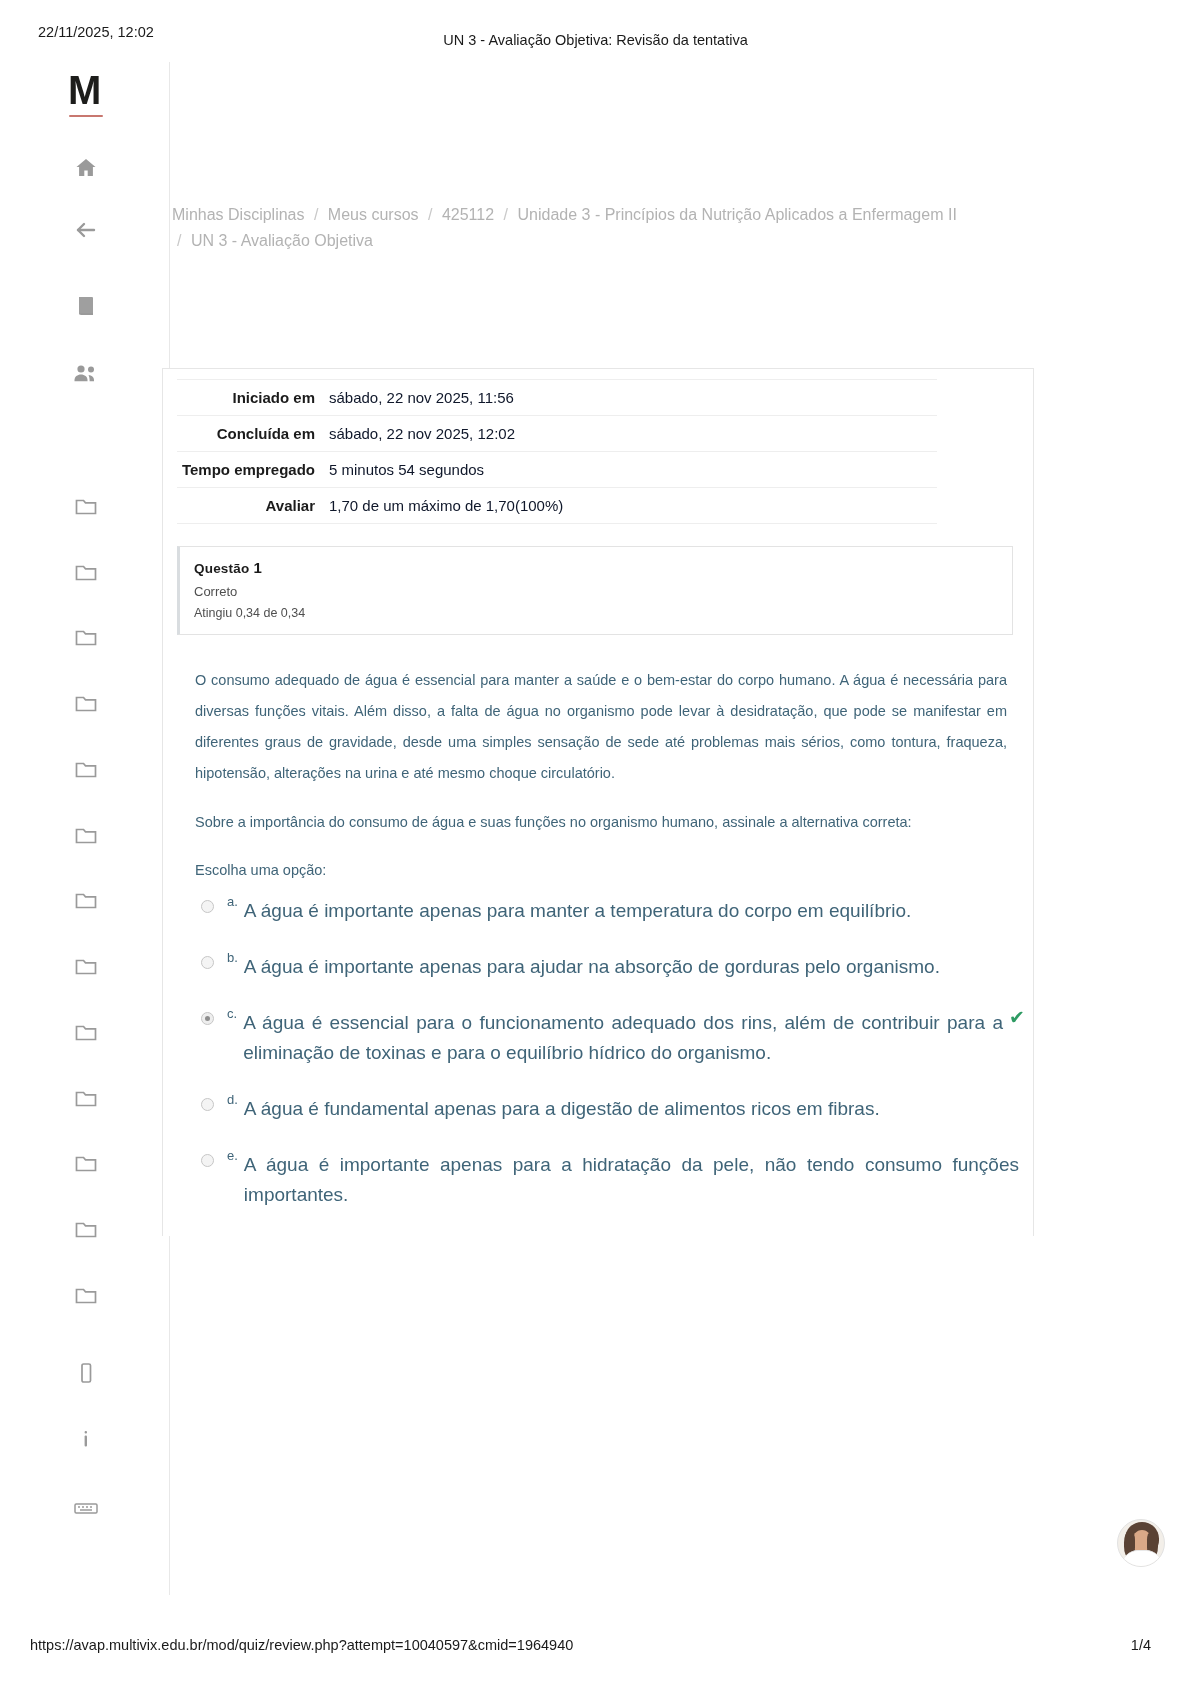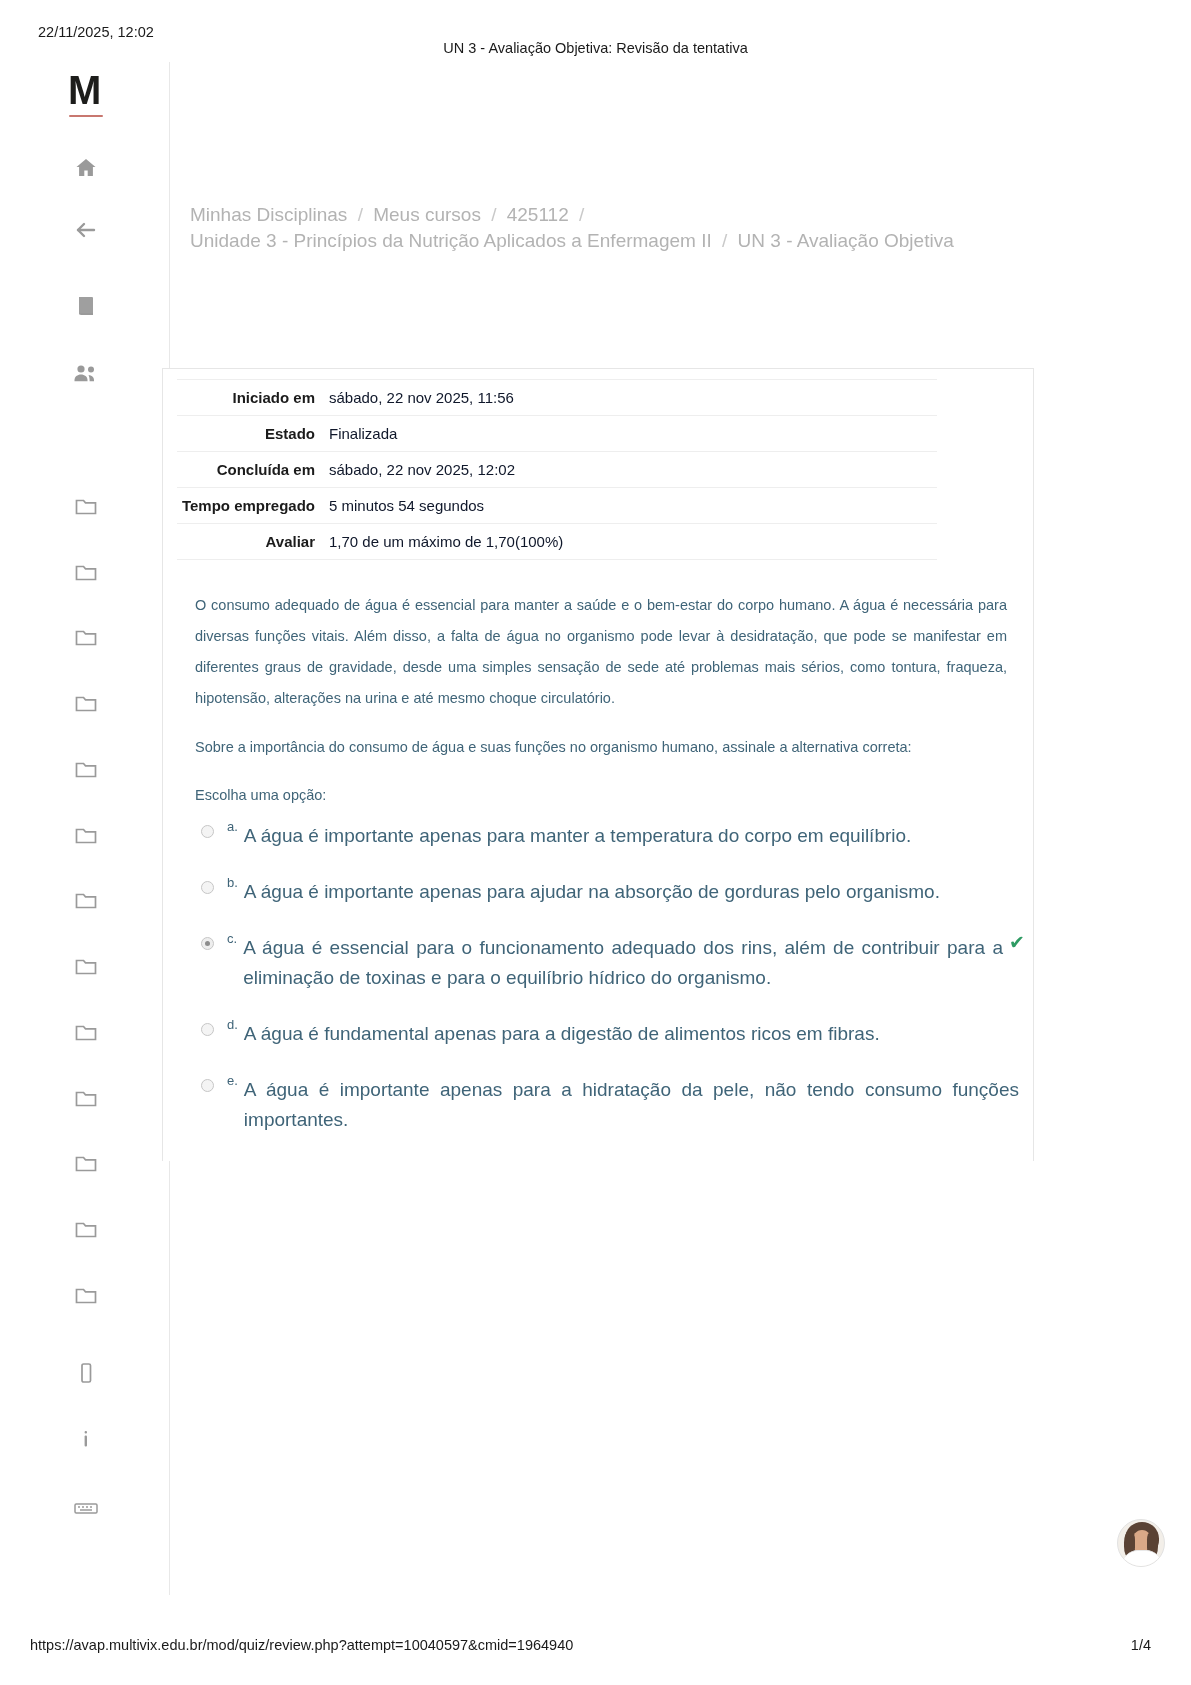--- a/index.html
+++ b/index.html
@@ -24,21 +24,21 @@
     top: 24px; left: 0; right: 0;
     height: 20px;
     font-size: 14.5px;
     color: #1a1a1a;
   }
   .print-header .ph-date {
     position: absolute; left: 38px; top: 0;
     white-space: nowrap;
   }
   .print-header .ph-title {
-    position: absolute; left: 0; right: 0; top: 16px;
+    position: absolute; left: 0; right: 0; top: 8px;
     text-align: center;
     white-space: nowrap;
   }
   .print-footer {
     position: absolute;
     bottom: 28px; left: 0; right: 0;
     height: 20px;
     font-size: 14.5px;
     color: #1a1a1a;
   }
@@ -98,23 +98,23 @@
     position: absolute;
     left: 0; top: 78px;
     font-size: 36px;
     font-weight: 700;
     color: #9b9b9b;
     letter-spacing: .3px;
     white-space: nowrap;
   }
   .breadcrumb {
     position: absolute;
-    left: 20px; top: 140px;
+    left: 2px; top: 140px;
     width: 800px;
-    font-size: 19px;
+    font-size: 16px;
     line-height: 26px;
     color: #b3b3b3;
   }
   .breadcrumb .sep { color: #c9c9c9; padding: 0 5px; }
   .breadcrumb .crumb { white-space: nowrap; }
 
   
   .review-card {
     position: absolute;
     left: -8px; top: 306px;
@@ -429,40 +429,44 @@
       <span class="crumb">UN 3 - Avaliação Objetiva</span>
     </div>
 
     <div class="review-card">
 
       <table class="info-table">
         <tbody>
           <tr>
             <td class="k">Iniciado em</td>
             <td class="v">sábado, 22 nov 2025, 11:56</td>
-          </tr>
-          <tr>
-            <td class="k">Estado</td>
-            <td class="v">Finalizada</td>
           </tr>
           <tr>
             <td class="k">Concluída em</td>
             <td class="v">sábado, 22 nov 2025, 12:02</td>
           </tr>
           <tr>
             <td class="k">Tempo empregado</td>
             <td class="v">5 minutos 54 segundos</td>
           </tr>
           <tr>
             <td class="k">Avaliar</td>
             <td class="v">1,70 de um máximo de 1,70(100%)</td>
           </tr>
         </tbody>
       </table>
 
+      <div class="qbox">
+        <div class="qno">
+          <span>Questão</span>
+          <b>1</b>
+        </div>
+        <div class="qstate">Correto</div>
+        <div class="qmark">Atingiu 0,34 de 0,34</div>
+      </div>
 
       <div class="qtext">
         <p>O consumo adequado de água é essencial para manter a saúde e o bem-estar do corpo humano. A água é necessária para diversas funções vitais. Além disso, a falta de água no organismo pode levar à desidratação, que pode se manifestar em diferentes graus de gravidade, desde uma simples sensação de sede até problemas mais sérios, como tontura, fraqueza, hipotensão, alterações na urina e até mesmo choque circulatório.</p>
         <p class="ask">Sobre a importância do consumo de água e suas funções no organismo humano, assinale a alternativa correta:</p>
       </div>
 
       <div class="prompt">Escolha uma opção:</div>
 
       <div class="answers">
 

